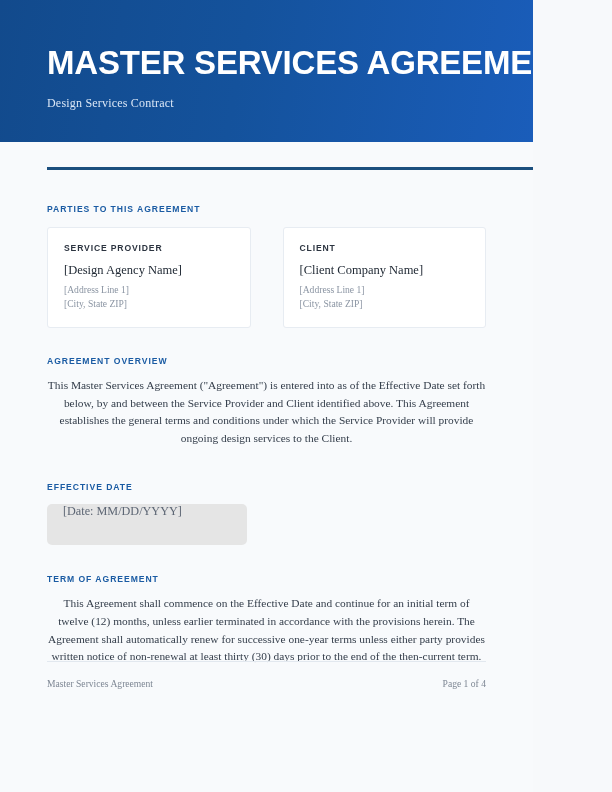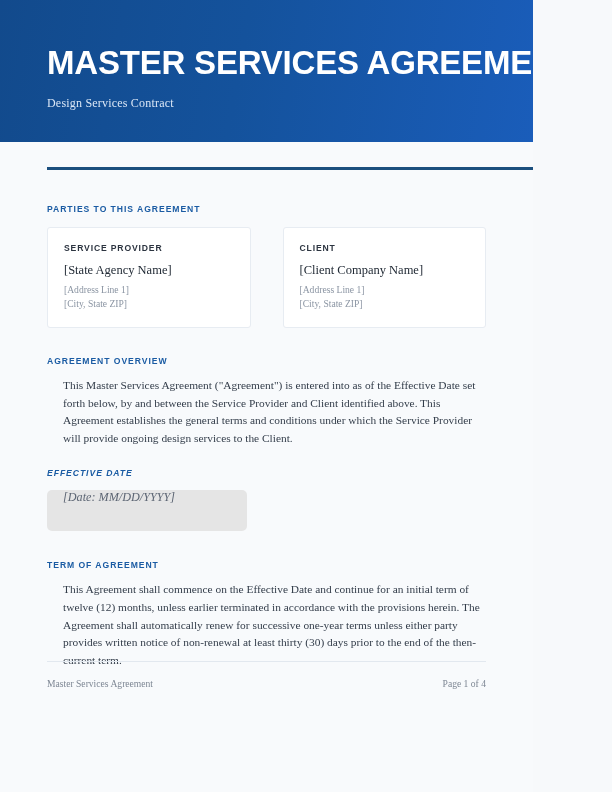--- a/index.html
+++ b/index.html
@@ -79,21 +79,21 @@
     font-weight: 700;
     font-size: 8.6px;
     letter-spacing: 0.95px;
     color: #1a5ba3;
     text-transform: uppercase;
     margin: 0;
   }
 
   .sec-parties { margin-top: 34px; }
   .sec-overview { margin-top: 28px; }
-  .sec-effective { margin-top: 21px; font-style: italic; }
+  .sec-effective { margin-top: 35px; }
   .sec-term { margin-top: 29px; }
 
   
   .cards {
     display: flex;
     gap: 32px;
     margin-top: 13px;
   }
   .card {
     flex: 1 1 0;
@@ -127,22 +127,22 @@
     color: #8b95a3;
     margin: 0;
   }
 
   
   .para {
     font-family: "Liberation Serif", serif;
     font-size: 11.4px;
     line-height: 17.6px;
     color: #333d4a;
-    margin: 11px 0 0 16px;
-    text-align: left;
+    margin: 11px 0 0 0;
+    text-align: center;
   }
 
   
   .date-field {
     margin-top: 12px;
     width: 200px;
     height: 41px;
     background: #e5e5e5;
     border-radius: 5px;
     display: flex;
@@ -193,21 +193,21 @@
   <div class="body-area">
 
     <div class="accent-rule"></div>
 
     <div class="section sec-parties">
       <div class="section-heading">PARTIES TO THIS AGREEMENT</div>
       <div class="cards">
 
         <div class="card">
           <div class="card-label">SERVICE PROVIDER</div>
-          <div class="card-name">[State Agency Name]</div>
+          <div class="card-name">[Design Agency Name]</div>
           <div class="card-addr">[Address Line 1]</div>
           <div class="card-addr">[City, State ZIP]</div>
         </div>
 
         <div class="card">
           <div class="card-label">CLIENT</div>
           <div class="card-name">[Client Company Name]</div>
           <div class="card-addr">[Address Line 1]</div>
           <div class="card-addr">[City, State ZIP]</div>
         </div>

